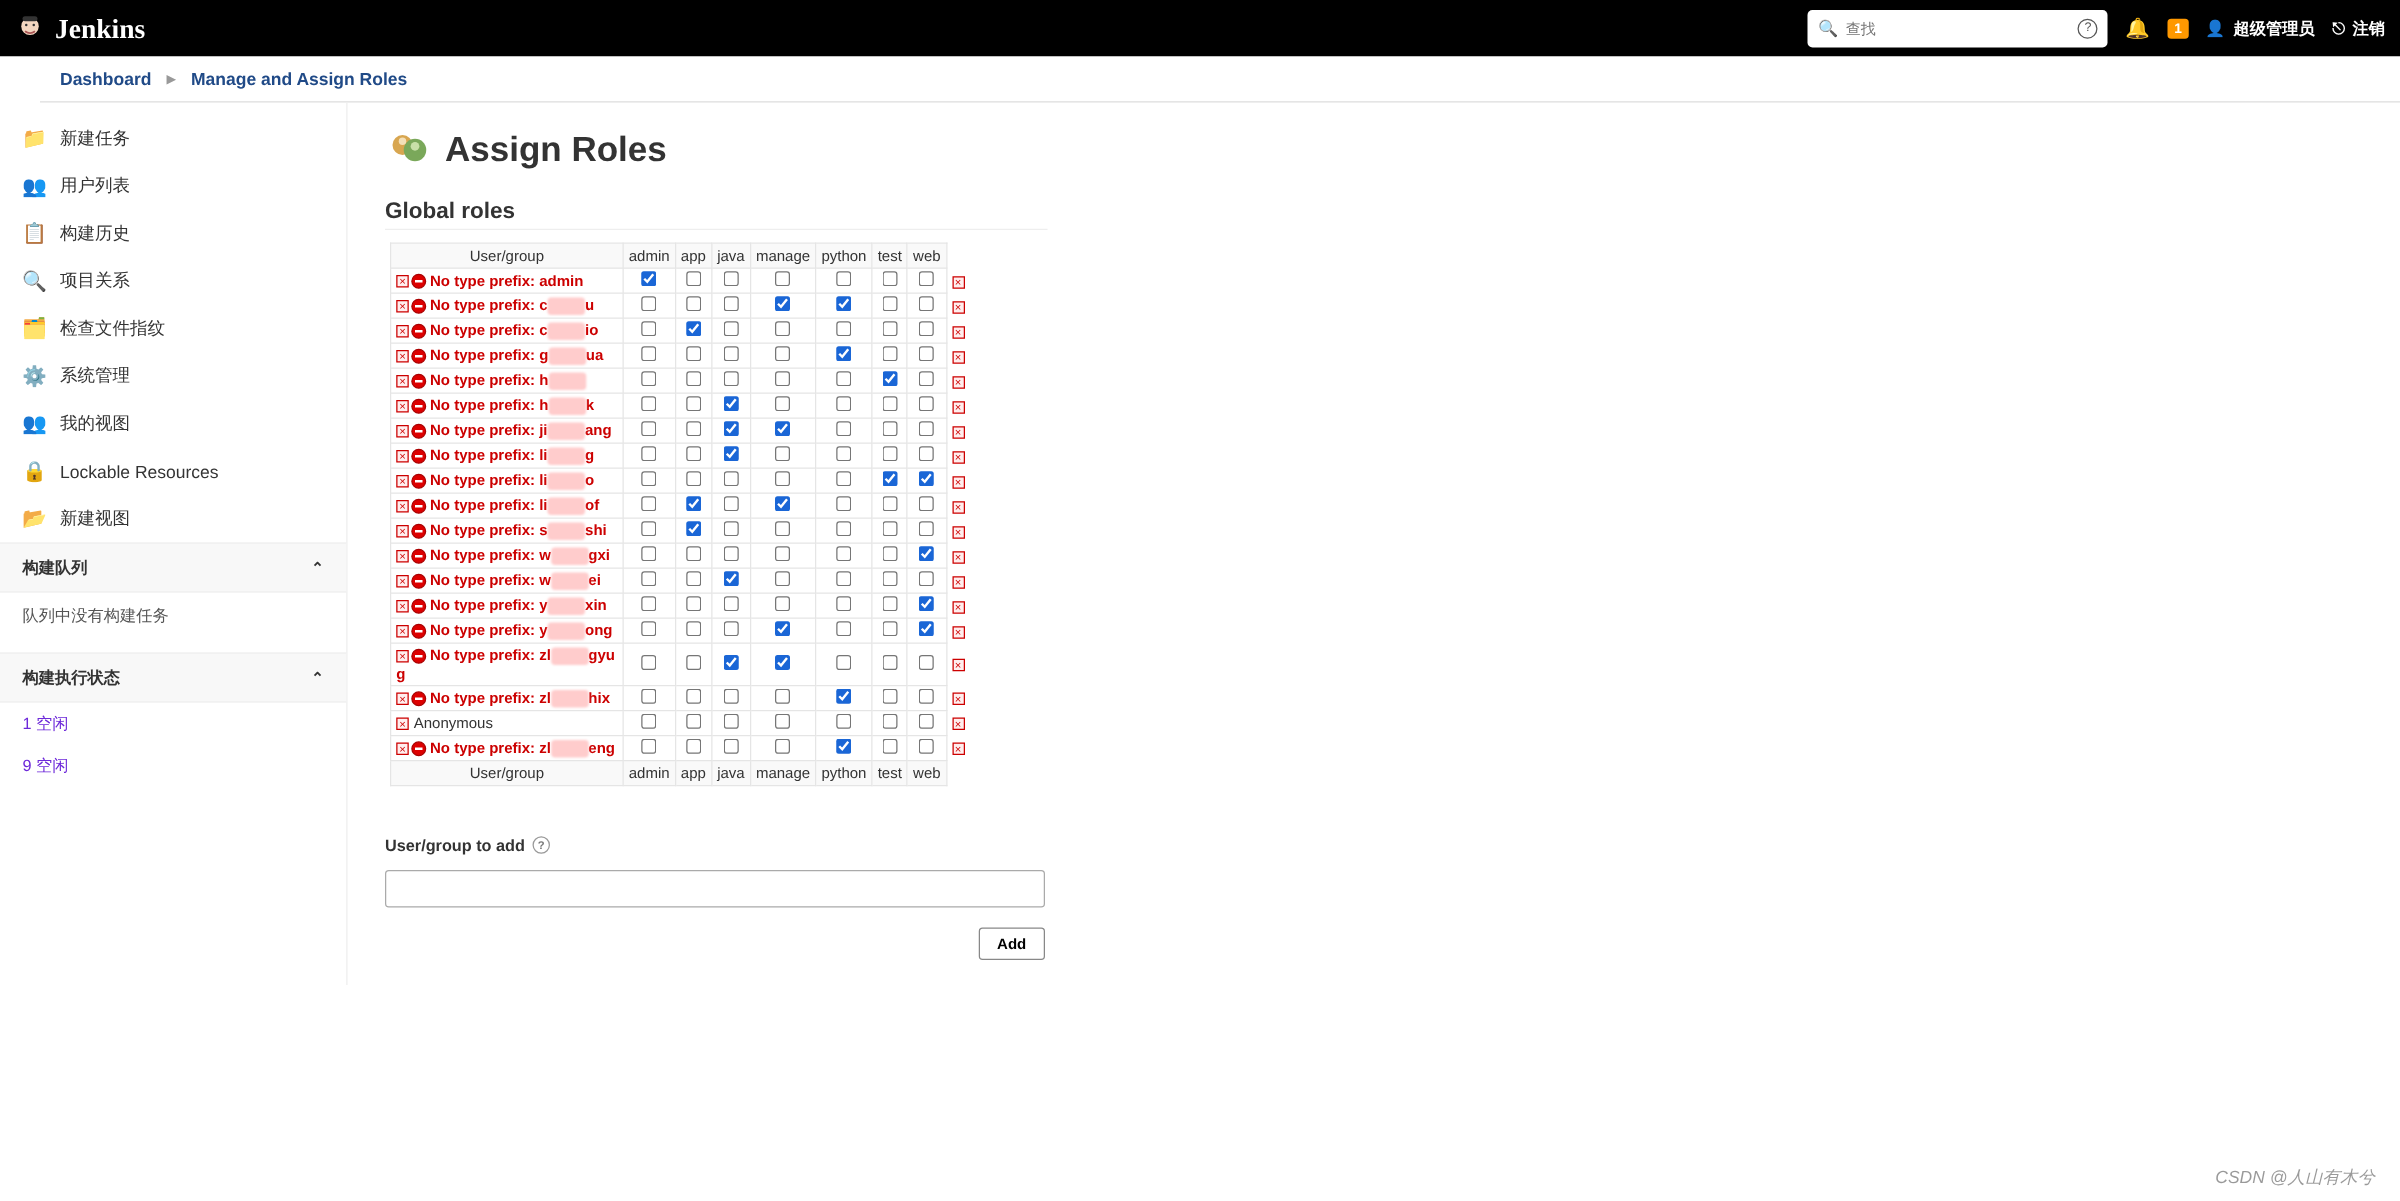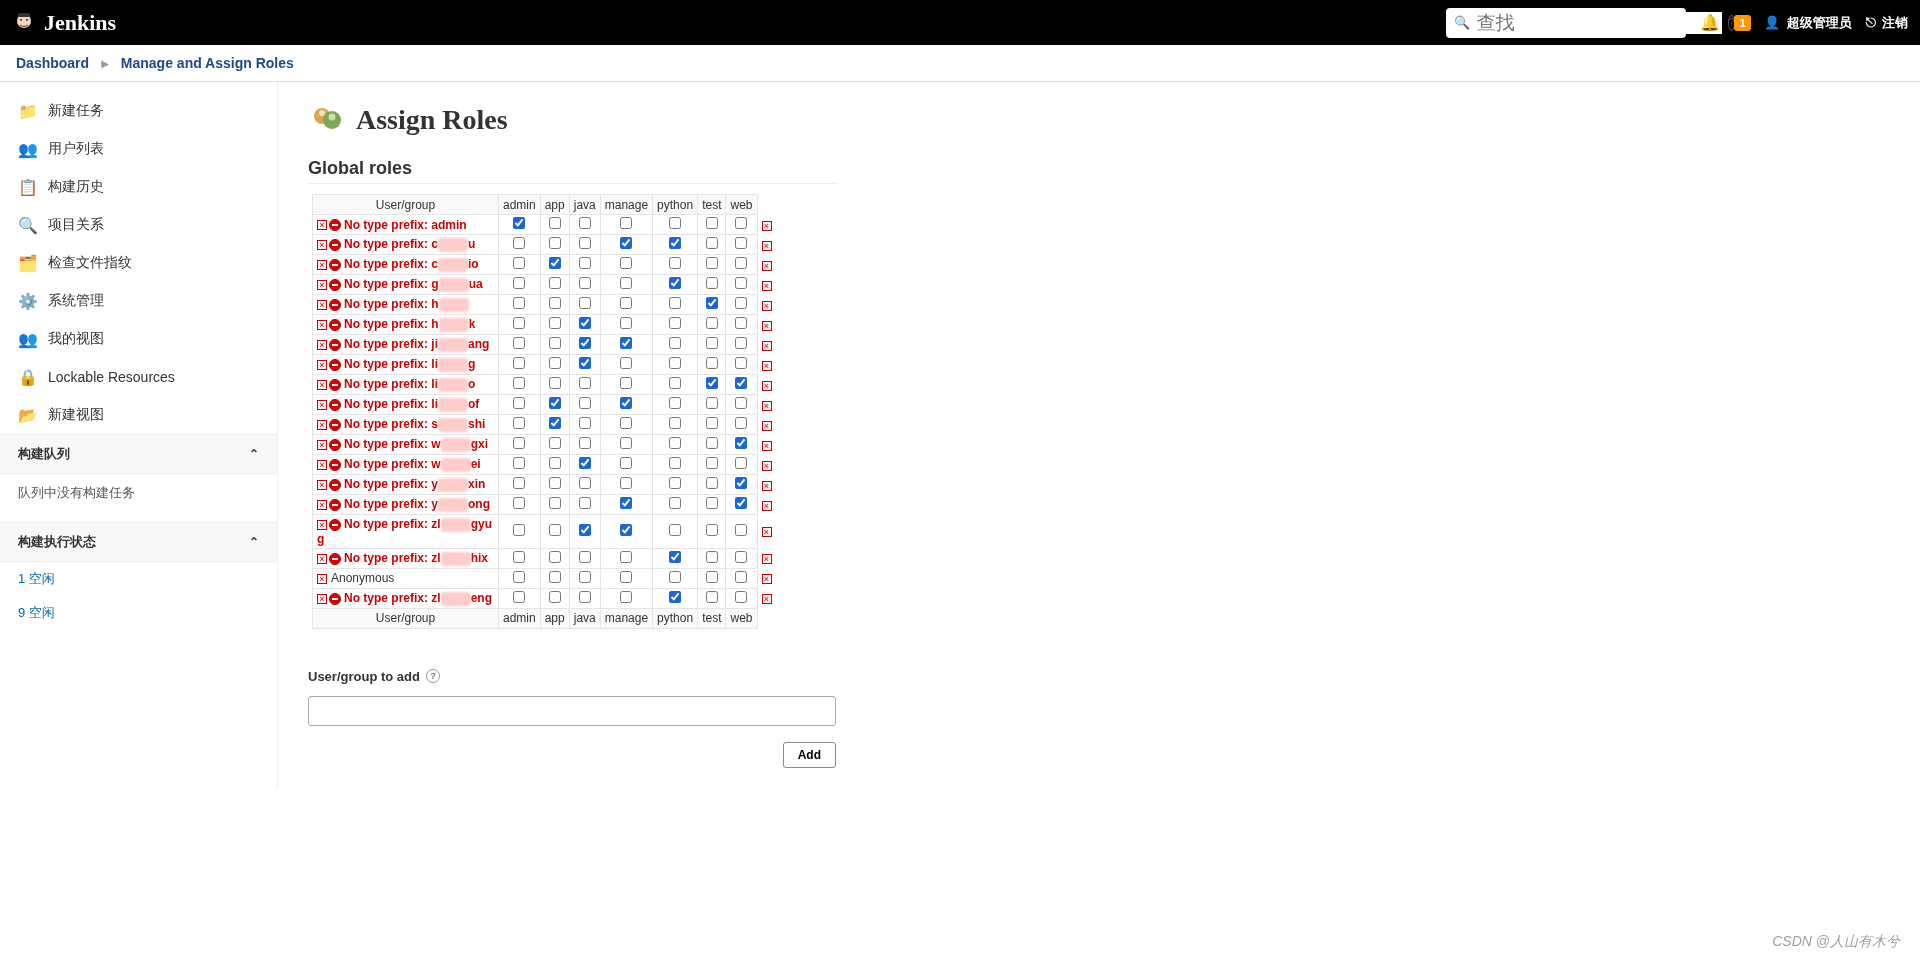--- a/index.html
+++ b/index.html
@@ -3,39 +3,39 @@
 <meta charset="utf-8">
 <style>
 * { box-sizing: border-box; margin: 0; padding: 0; }
 body { font-family: Arial, "Microsoft YaHei", sans-serif; font-size: 13px; color: #333; background: #fff; }
 .header { background: #000; height: 45px; display: flex; align-items: center; padding: 0 12px; color: #fff; justify-content: space-between; }
 .header-left { display: flex; align-items: center; gap: 8px; }
 .logo-face { width: 24px; height: 24px; }
 .logo-text { font-size: 22px; font-weight: bold; color: #fff; font-family: Georgia, serif; }
 .header-right { display: flex; align-items: center; gap: 14px; }
 .search-box { background: #fff; border-radius: 4px; height: 30px; width: 240px; display: flex; align-items: center; padding: 0 8px; gap: 6px; }
-.search-box input { border: none; outline: none; flex: 1; font-size: 19px; }
+.search-box input { border: none; outline: none; flex: 1; font-size: 12px; }
 .search-icon { color: #555; }
 .help-icon { border: 1.5px solid #555; border-radius: 50%; width: 16px; height: 16px; display:flex; align-items:center; justify-content:center; font-size:10px; color:#555; }
 .bell-icon { color: #fff; font-size: 16px; }
 .badge { background: #ff9800; color: #fff; border-radius: 3px; padding: 2px 5px; font-size: 11px; font-weight: bold; }
 .user-block { display: flex; align-items: center; gap: 6px; color: #fff; font-weight: bold; font-size: 13px; cursor: pointer; }
 .logout-block { display: flex; align-items: center; gap: 6px; color: #fff; font-weight: bold; font-size: 13px; cursor: pointer; }
-.breadcrumbs { border-bottom: 1px solid #ddd; padding: 10px 16px; display: flex; align-items: center; gap: 12px; }
+.breadcrumbs { border-bottom: 1px solid #ddd; padding: 10px 16px; display: flex; align-items: center; gap: 12px; margin-left: 32px; }
 .breadcrumbs a { color: #204a87; font-weight: bold; text-decoration: none; font-size: 14px; }
 .breadcrumbs .sep { color: #999; font-size: 10px; }
 .layout { display: flex; }
 .sidebar { width: 278px; border-right: 1px solid #eee; padding-top: 10px; }
 .side-link { display: flex; align-items: center; gap: 10px; padding: 9px 18px; color: #333; font-size: 14px; cursor: pointer; }
 .side-icon { width: 20px; height: 20px; display:flex; align-items:center; justify-content:center; font-size:16px; }
 .side-header { display: flex; justify-content: space-between; align-items: center; padding: 10px 18px; background: #f8f8f8; border-top:1px solid #eee; border-bottom:1px solid #eee; font-weight: bold; }
 .side-subtext { padding: 10px 18px 20px; color: #555; font-size: 13px; }
-.exec-row { padding: 8px 18px; font-size: 13px; color: #0369a1; }
+.exec-row { padding: 8px 18px; font-size: 13px; color: #6d28d9; }
 .main { flex: 1; padding: 20px 30px; }
-.page-header { display: flex; align-items: center; gap: 12px; margin-bottom: 20px; font-family: Liberation Serif, serif; }
+.page-header { display: flex; align-items: center; gap: 12px; margin-bottom: 20px; }
 .page-title { font-size: 28px; font-weight: bold; }
 .group-icon { width: 36px; height: 36px; }
 .section-title { font-size: 18px; font-weight: bold; border-bottom: 1px solid #eee; width: 530px; padding-bottom: 4px; margin-bottom: 10px; }
 .roles-table { border-collapse: collapse; margin-left: 4px; }
 .roles-table th, .roles-table td { border: 1px solid #e5e5e5; padding: 2px 4px; font-size: 12px; text-align: center; height: 20px; }
 .roles-table th { background: #f9f9f9; font-weight: normal; color: #333; }
 .roles-table .ug-col { width: 186px; }
 .cell-user { text-align: left !important; padding-left: 2px; }
 .user-entry { color: #c00; font-weight: bold; display:inline; }
 .row-icons { display:inline-flex; align-items:center; gap:2px; margin-right:3px; vertical-align:middle; }

